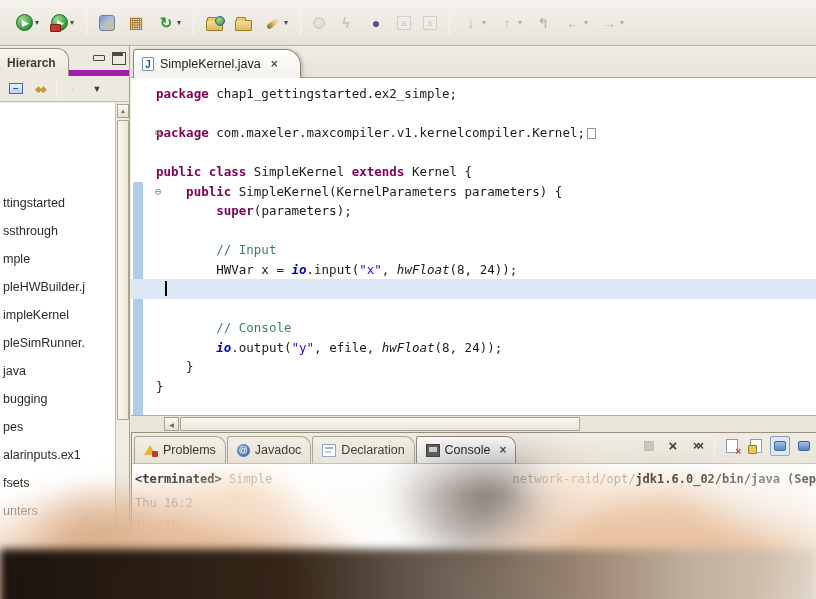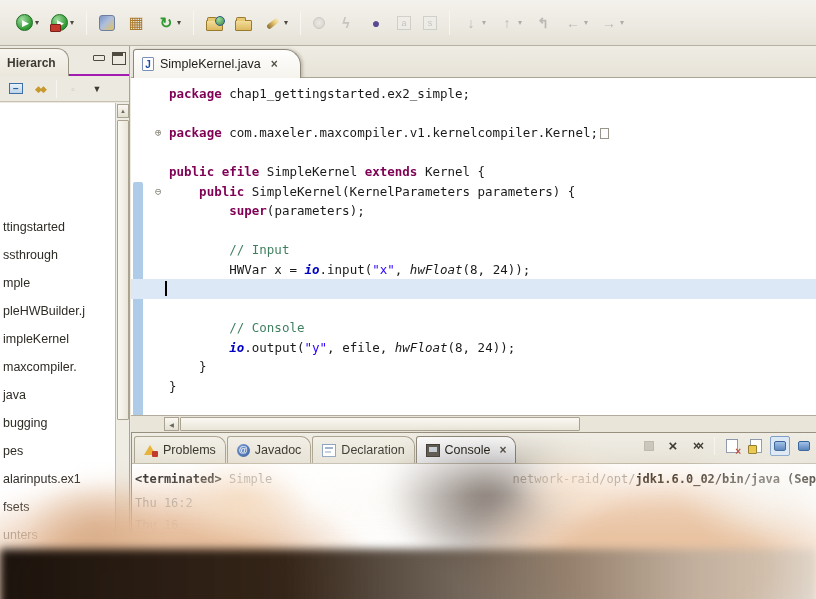--- a/index.html
+++ b/index.html
@@ -39,21 +39,21 @@
   .g-lamp{width:12px;height:12px;border-radius:50%;background:radial-gradient(#efe8d0,#b8ad8e);border:1px solid #9a9078;}
   .g-bolt{color:#8a8576;font-size:14px;font-weight:bold;}
   .g-ball{color:#5b4a93;font-size:14px;}
   .g-boxed{width:14px;height:14px;border:1px solid #a9a291;color:#8a8576;font-size:9px;
      display:inline-flex;align-items:center;justify-content:center;background:#f3f0e8;}
   .g-arrow{color:#6e6a5d;font-size:14px;font-weight:bold;}
 
   
   .left-panel{position:absolute;left:0;top:46px;width:130px;bottom:0;background:#ece9e1;
      border-right:1px solid #a9a393;}
-  .view-tabbar{position:relative;height:30px;border-bottom:2px solid #a21caf;}
+  .view-tabbar{position:relative;height:30px;border-bottom:6px solid #a21caf;}
   .view-tab{position:absolute;left:-8px;top:2px;height:28px;padding:0 12px 0 14px;
      background:linear-gradient(#f7f5ef,#ebe7dc);border:1px solid #9c9584;border-bottom:none;
      border-radius:3px 12px 0 0;display:flex;align-items:center;font-size:12px;font-weight:bold;color:#3d3a33;}
   .win-btns{position:absolute;right:4px;top:6px;display:flex;gap:7px;}
   .wbtn{width:13px;height:11px;position:relative;}
   .wbtn-min::before{content:"";position:absolute;left:1px;top:3px;width:10px;height:4px;border:1px solid #4e4a40;background:#ece9e1;border-radius:1px;}
   .wbtn-max::before{content:"";position:absolute;left:0;top:0;width:12px;height:11px;border:1px solid #4e4a40;background:#ece9e1;}
   .wbtn-max::after{content:"";position:absolute;left:1px;top:1px;width:10px;height:3px;background:#4e4a40;}
   .view-toolbar{height:26px;display:flex;align-items:center;padding-left:4px;border-bottom:1px solid #c8c2b2;}
   .vbtn{display:inline-flex;align-items:center;justify-content:center;width:20px;height:20px;margin:0 2px;}
@@ -83,21 +83,21 @@
   .etab{position:absolute;left:2px;top:3px;height:29px;display:flex;align-items:center;gap:6px;
      padding:0 22px 0 8px;background:linear-gradient(#fefefd,#f5f3ec);border:1px solid #8e887a;border-bottom:none;
      border-radius:3px 16px 0 0;font-size:12.5px;color:#23211c;box-shadow:2px 0 3px rgba(120,110,90,.35);}
   .jficon{position:relative;width:12px;height:14px;background:#fff;border:1px solid #7a90b8;border-radius:1px;
      color:#1f4fa0;font-size:10px;font-weight:bold;display:flex;align-items:center;justify-content:center;}
   .closex{font-size:12px;font-weight:bold;color:#55524a;margin-left:4px;}
   .ebody{position:absolute;left:0;top:32px;right:0;bottom:17px;background:#fff;overflow:hidden;}
   .rangebar{position:absolute;left:2px;width:10px;background:#aecbe7;border-radius:2px;}
   .code{position:absolute;inset:0;padding-top:6px;font-family:"DejaVu Sans Mono",monospace;
         font-size:12.5px;}
-  .cl{position:relative;height:19.5px;line-height:19.5px;padding-left:38px;white-space:pre;}
+  .cl{position:relative;height:19.5px;line-height:19.5px;padding-left:25px;white-space:pre;}
   .cl.curline{background:#dce8f5;}
   .fold{position:absolute;left:24px;top:0;font-size:11px;color:#8a867a;}
   .caret-bar{position:absolute;left:34px;top:2px;width:2px;height:15px;background:#000;}
   .foldbox{display:inline-block;width:9px;height:11px;border:1px solid #9a958a;margin-left:2px;vertical-align:-2px;}
   .tk-kw{color:var(--kw);font-weight:bold;}
   .tk-cm{color:var(--cm);}
   .tk-st{color:var(--st);}
   .tk-fld{color:var(--fld);font-weight:bold;font-style:italic;}
   .tk-it{font-style:italic;color:#1a1a1a;}
   .tk-pl{color:#1a1a1a;}
@@ -267,38 +267,38 @@
         </span>
         <span class="vsep"></span>
         <span class="vbtn dis">
           <span class="g-dim">◦</span>
         </span>
         <span class="vbtn">
           <span class="g-menu">▼</span>
         </span>
       </div>
     <div class="tree">
-      <div style="margin-top:110px;">
+      <div style="margin-top:86px;">
           <div class="trow">
             <span>ttingstarted</span>
           </div>
           <div class="trow">
             <span>ssthrough</span>
           </div>
           <div class="trow">
             <span>mple</span>
           </div>
           <div class="trow">
             <span>pleHWBuilder.j</span>
           </div>
           <div class="trow">
             <span>impleKernel</span>
           </div>
           <div class="trow">
-            <span>maxcompiler.</span>
+            <span>pleSimRunner.</span>
           </div>
           <div class="trow">
             <span>java</span>
           </div>
           <div class="trow">
             <span>bugging</span>
           </div>
           <div class="trow">
             <span>pes</span>
           </div>
@@ -327,21 +327,21 @@
         <span class="closex">×</span>
       </div>
     </div>
     <div class="ebody">
       <div class="rangebar" style="top: 103.5px; height: 234px;"></div>
       <div class="code">
           <div class="cl"><span class="ltext"><span class="tk-kw">package</span><span class="tk-pl"> chap1_gettingstarted.ex2_simple;</span></span></div>
           <div class="cl"><span class="ltext"></span></div>
           <div class="cl"><span class="fold">⊕</span><span class="ltext"><span class="tk-kw">package</span><span class="tk-pl"> com.maxeler.maxcompiler.v1.kernelcompiler.Kernel;</span><span class="foldbox"></span></span></div>
           <div class="cl"><span class="ltext"></span></div>
-          <div class="cl"><span class="ltext"><span class="tk-kw">public</span><span class="tk-pl"> </span><span class="tk-kw">efile</span><span class="tk-pl"> SimpleKernel </span><span class="tk-kw">extends</span><span class="tk-pl"> Kernel {</span></span></div>
+          <div class="cl"><span class="ltext"><span class="tk-kw">public</span><span class="tk-pl"> </span><span class="tk-kw">class</span><span class="tk-pl"> SimpleKernel </span><span class="tk-kw">extends</span><span class="tk-pl"> Kernel {</span></span></div>
           <div class="cl"><span class="fold">⊖</span><span class="ltext"><span class="tk-pl">    </span><span class="tk-kw">public</span><span class="tk-pl"> SimpleKernel(KernelParameters parameters) {</span></span></div>
           <div class="cl"><span class="ltext"><span class="tk-pl">        </span><span class="tk-kw">super</span><span class="tk-pl">(parameters);</span></span></div>
           <div class="cl"><span class="ltext"></span></div>
           <div class="cl"><span class="ltext"><span class="tk-pl">        </span><span class="tk-cm">// Input</span></span></div>
           <div class="cl"><span class="ltext"><span class="tk-pl">        HWVar x = </span><span class="tk-fld">io</span><span class="tk-pl">.input(</span><span class="tk-st">"x"</span><span class="tk-pl">, </span><span class="tk-it">hwFloat</span><span class="tk-pl">(8, 24));</span></span></div>
           <div class="cl curline"><span class="caret-bar"></span><span class="ltext"></span></div>
           <div class="cl"><span class="ltext"></span></div>
           <div class="cl"><span class="ltext"><span class="tk-pl">        </span><span class="tk-cm">// Console</span></span></div>
           <div class="cl"><span class="ltext"><span class="tk-pl">        </span><span class="tk-fld">io</span><span class="tk-pl">.output(</span><span class="tk-st">"y"</span><span class="tk-pl">, efile, </span><span class="tk-it">hwFloat</span><span class="tk-pl">(8, 24));</span></span></div>
           <div class="cl"><span class="ltext"><span class="tk-pl">    }</span></span></div>

